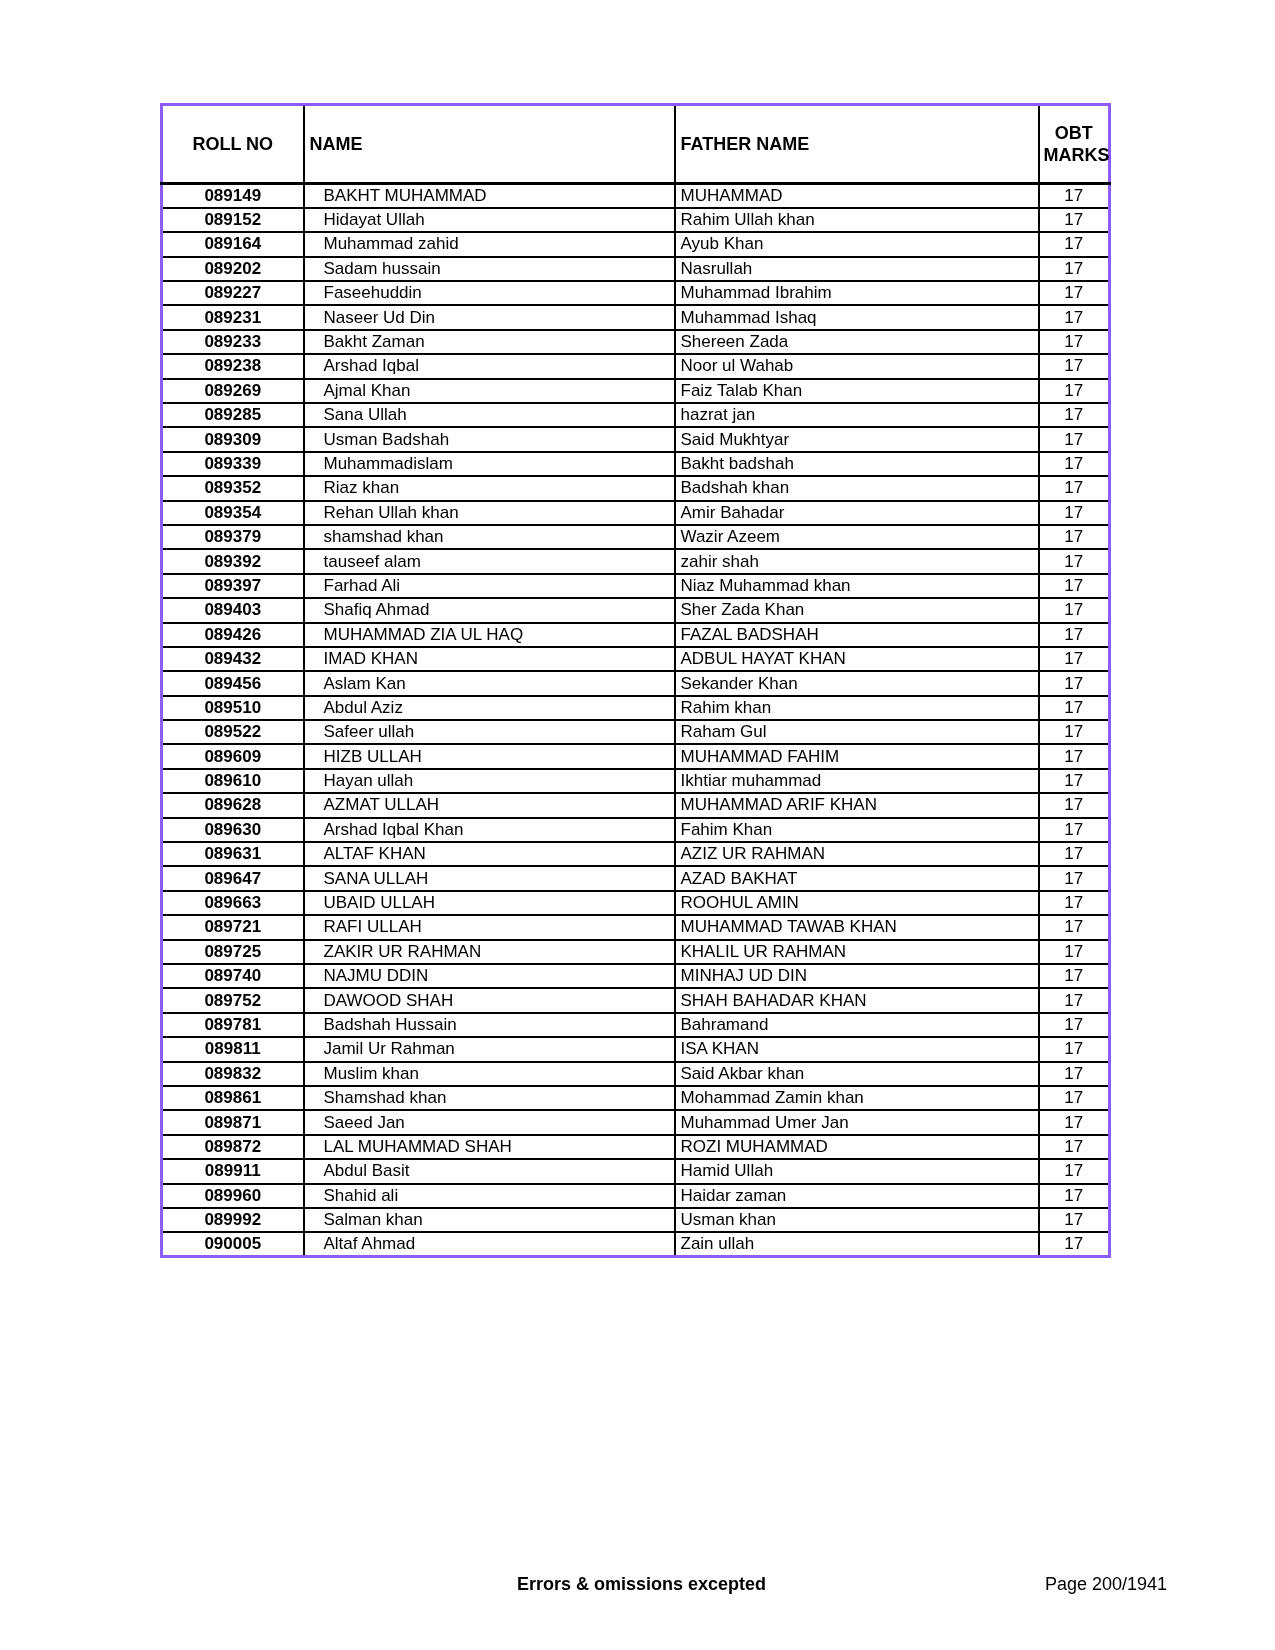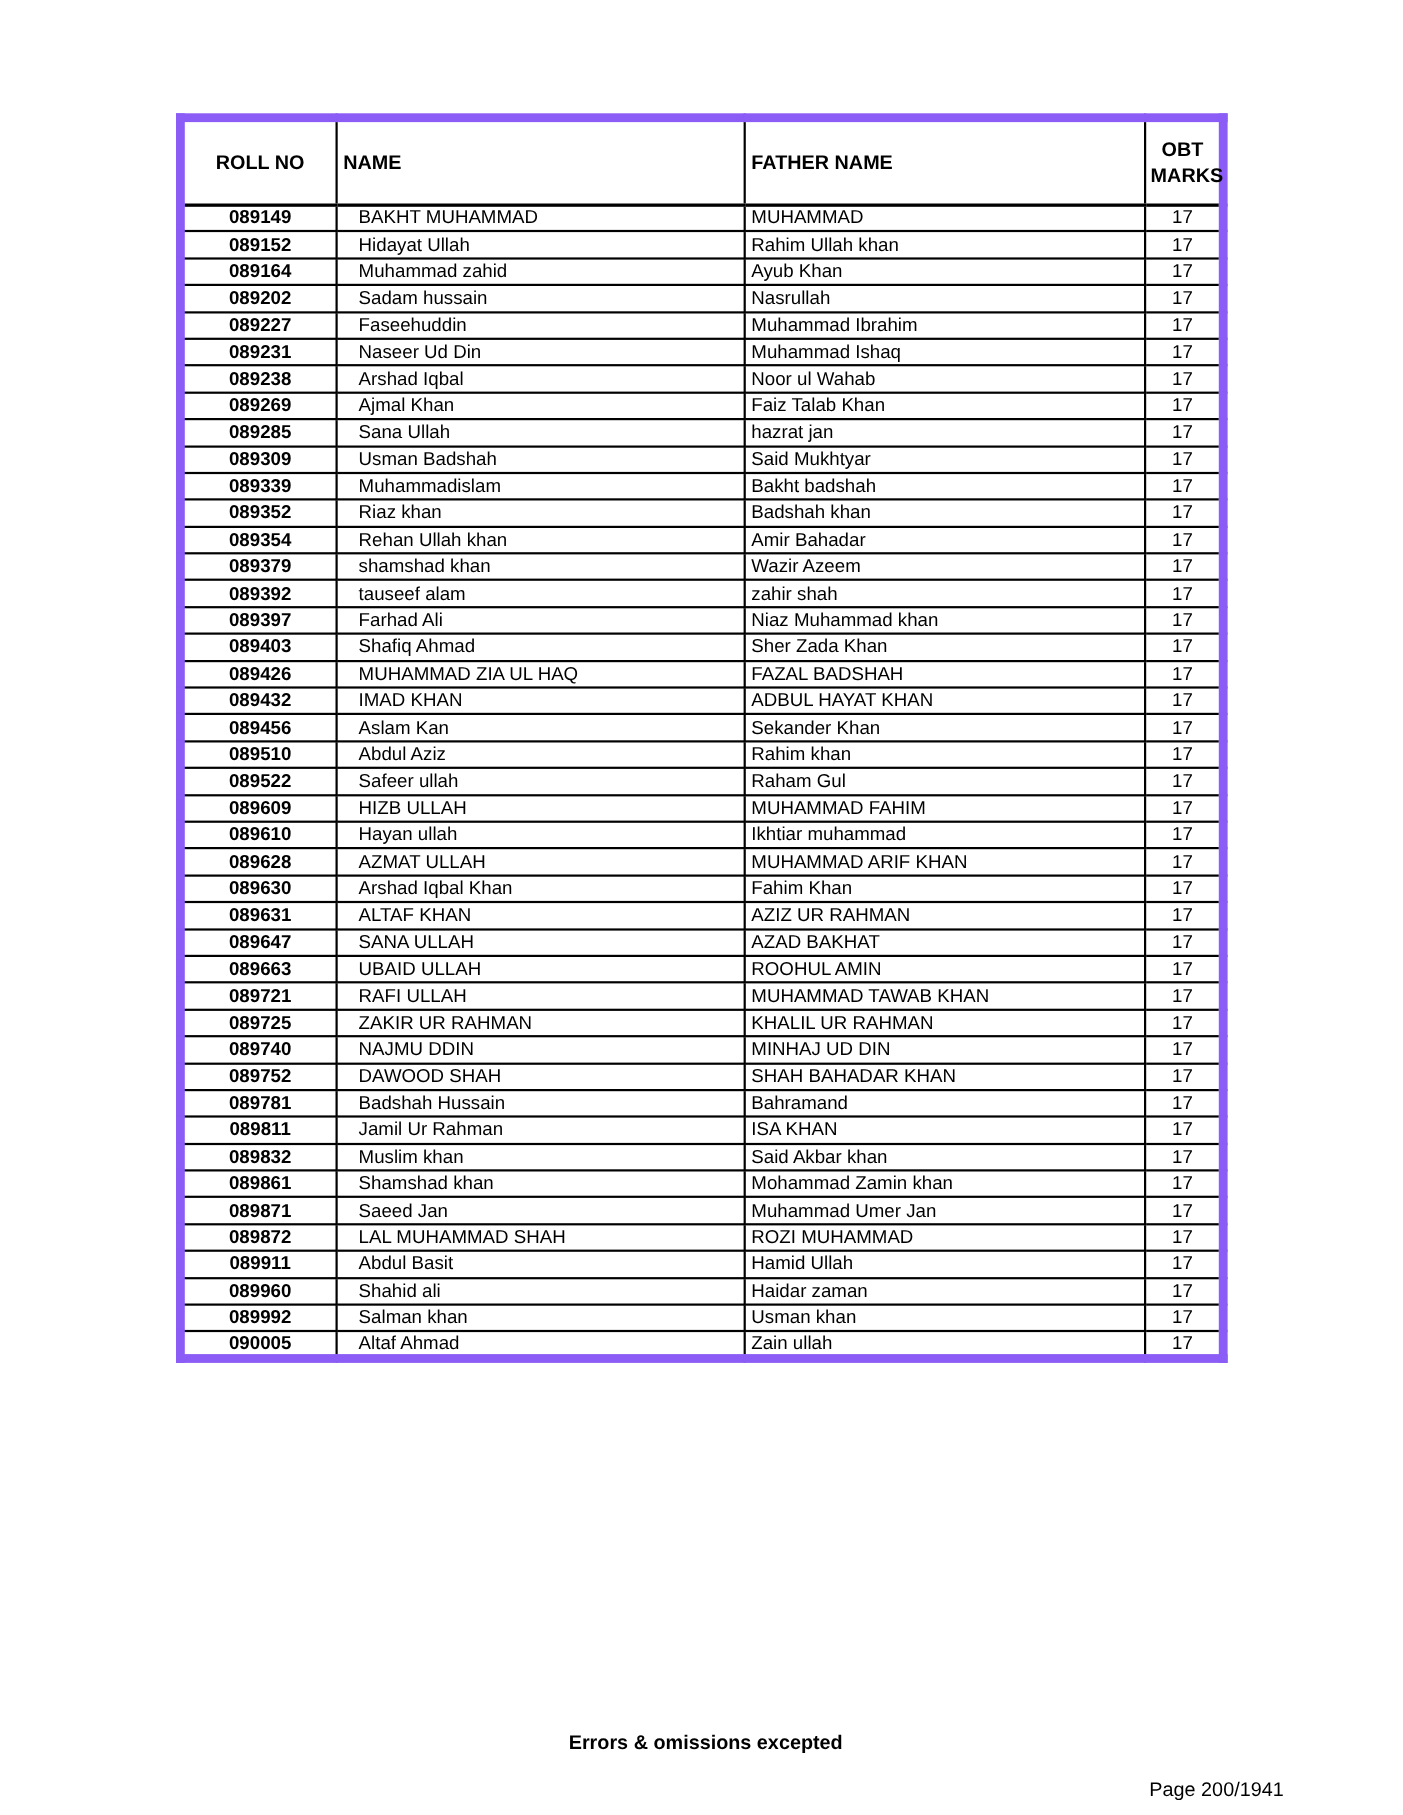--- a/index.html
+++ b/index.html
@@ -13,21 +13,21 @@
     color: #000000;
     overflow: hidden;
   }
   table.results {
     position: absolute;
     left: 160px;
     top: 103px;
     width: 948px;
     border-collapse: collapse;
     table-layout: fixed;
-    border: 8px solid #8b5cf6;
+    border: 3px solid #8b5cf6;
   }
   col.c-roll   { width: 142px; }
   col.c-name   { width: 371px; }
   col.c-father { width: 364px; }
   col.c-marks  { width: 71px; }
 
   thead th {
     border: 2px solid #000;
     border-bottom: 3px solid #000;
     height: 79px;
@@ -61,21 +61,20 @@
     top: 1574px;
     left: 517px;
     font-size: 18px;
     font-weight: bold;
   }
   .footer-page {
     position: absolute;
     top: 1574px;
     right: 108px;
     font-size: 18px;
-    margin-top: 43px;
   }
 </style>
 </head>
 <body>
 
 <div class="page">
 
   <table class="results">
     <colgroup>
       <col class="c-roll">
@@ -122,20 +121,26 @@
           <td class="father">Muhammad Ibrahim</td>
           <td class="marks">17</td>
         </tr>
         <tr>
           <td class="roll">089231</td>
           <td class="name">Naseer Ud Din</td>
           <td class="father">Muhammad Ishaq</td>
           <td class="marks">17</td>
         </tr>
         <tr>
+          <td class="roll">089233</td>
+          <td class="name">Bakht Zaman</td>
+          <td class="father">Shereen Zada</td>
+          <td class="marks">17</td>
+        </tr>
+        <tr>
           <td class="roll">089238</td>
           <td class="name">Arshad Iqbal</td>
           <td class="father">Noor ul Wahab</td>
           <td class="marks">17</td>
         </tr>
         <tr>
           <td class="roll">089269</td>
           <td class="name">Ajmal Khan</td>
           <td class="father">Faiz Talab Khan</td>
           <td class="marks">17</td>

